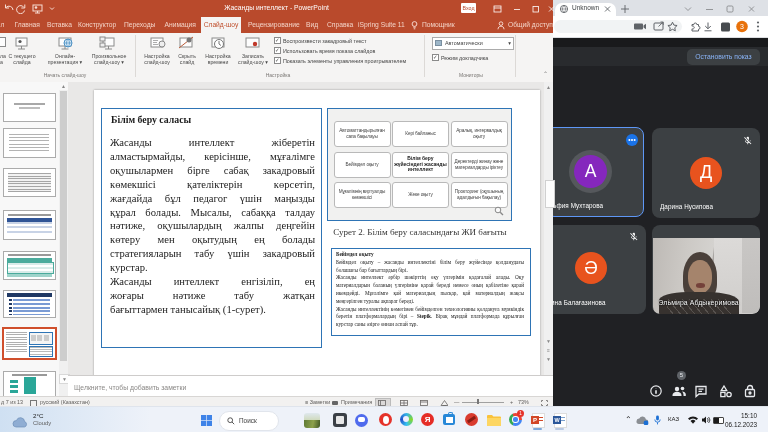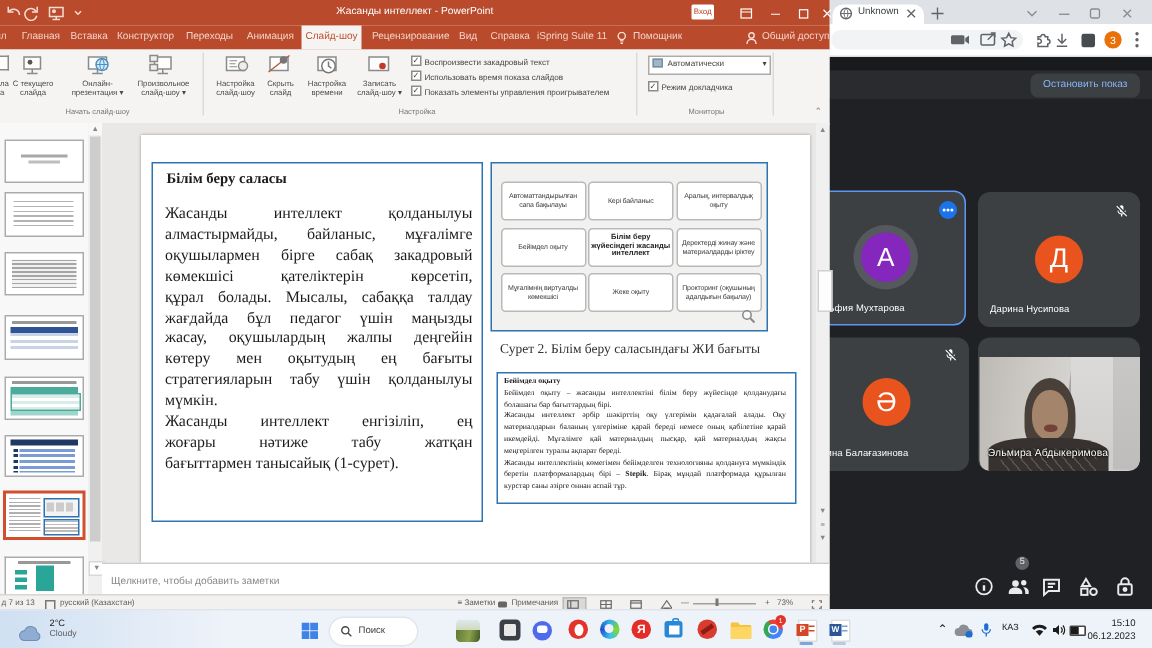--- a/index.html
+++ b/index.html
@@ -355,30 +355,30 @@
     <div class="abs" style="left:1px;top:9px;width:7px;height:270px;background:#cdcdcd;"></div>
   </div>
 
   <div id="sarea" class="abs">
     <div id="slide" class="abs">
 
       <div class="bluebox" style="left:7px;top:18px;width:219px;height:238px;
            font-family:'Liberation Serif',serif;color:#1c1c1c;">
         <div style="position:absolute;left:9px;top:5px;font-size:9.8px;font-weight:bold;">Білім беру саласы</div>
         <div style="position:absolute;left:8px;top:27px;width:205px;font-size:10.6px;line-height:13.9px;">
-          <div class="jl">Жасанды интеллект қолданылуы</div>
-          <div class="jl">алмастырмайды, байланыс, мұғалімге</div>
+          <div class="jl">Жасанды интеллект жіберетін</div>
+          <div class="jl">алмастырмайды, керісінше, мұғалімге</div>
           <div class="jl">оқушылармен бірге сабақ закадровый</div>
           <div class="jl">көмекшісі қателіктерін көрсетіп,</div>
+          <div class="jl">жағдайда бұл педагог үшін маңызды</div>
           <div class="jl">құрал болады. Мысалы, сабаққа талдау</div>
-          <div class="jl">жағдайда бұл педагог үшін маңызды</div>
-          <div class="jl">жасау, оқушылардың жалпы деңгейін</div>
-          <div class="jl">көтеру мен оқытудың ең бағыты</div>
-          <div class="jl">стратегияларын табу үшін қолданылуы</div>
-          <div>мүмкін.</div>
+          <div class="jl">нәтиже, оқушылардың жалпы деңгейін</div>
+          <div class="jl">көтеру мен оқытудың ең болады</div>
+          <div class="jl">стратегияларын табу үшін закадровый</div>
+          <div>курстар.</div>
           <div class="jl">Жасанды интеллект енгізіліп, ең</div>
           <div class="jl">жоғары нәтиже табу жатқан</div>
           <div>бағыттармен танысайық (1-сурет).</div>
         </div>
       </div>
 
       <div class="bluebox" style="left:233px;top:18px;width:183px;height:111px;background:#f1f1f0;">
         <div class="cell" style="left:5.5px;top:12px;width:55px;height:24px;">Автоматтандырылған сапа бақылауы</div>
         <div class="cell" style="left:64px;top:12px;width:55px;height:24px;">Кері байланыс</div>
         <div class="cell" style="left:122.5px;top:12px;width:55px;height:24px;">Аралық, интервалдық оқыту</div>

